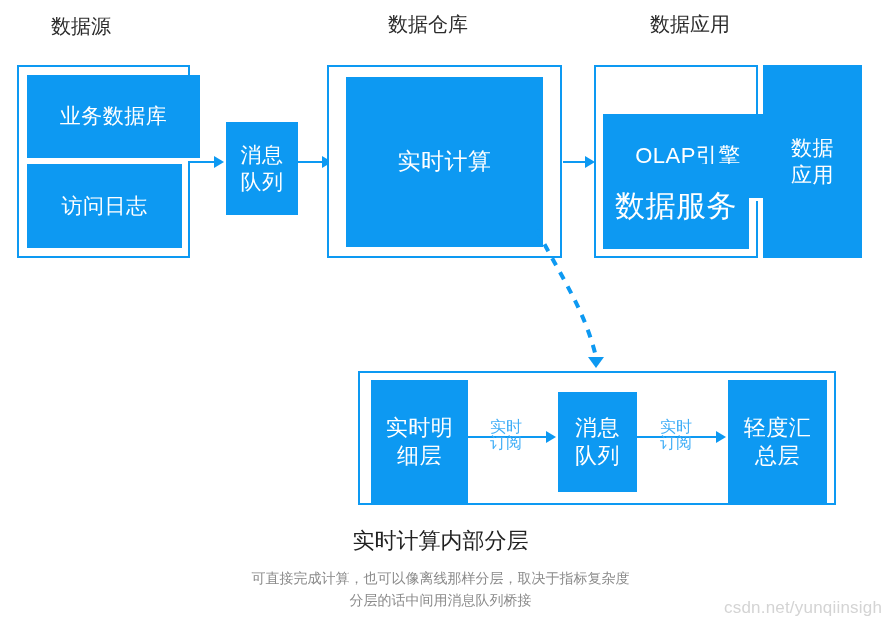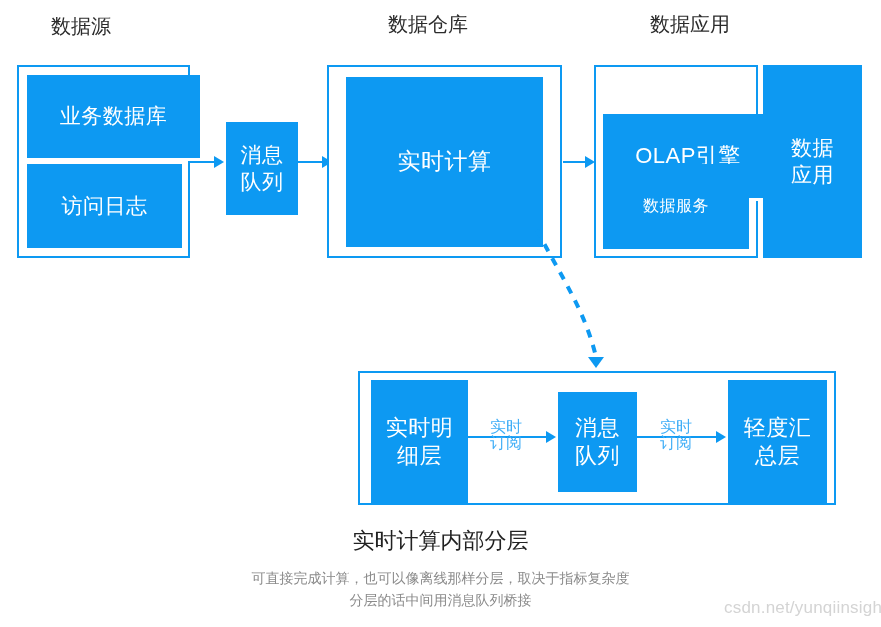--- a/index.html
+++ b/index.html
@@ -144,21 +144,21 @@
     </div>
   </div>
 
   <div class="hline" style="left:563px;top:161px;width:24px;"></div>
   <div class="arrowhead" style="left:585px;top:156px;"></div>
 
   <div class="panel" style="left:594px;top:65px;width:164px;height:193px;">
     <div class="bbox split-top" style="left:7px;top:7px;width:170px;height:87px;font-size:22px;margin-top:40px;">
       <span class="ln">OLAP引擎</span>
     </div>
-    <div class="bbox" style="left:7px;top:97px;width:146px;height:85px;font-size:16px;">
+    <div class="bbox" style="left:7px;top:97px;width:146px;height:85px;font-size:30px;">
       <span class="ln">数据服务</span>
     </div>
   </div>
 
   <div class="bbox" style="left:763px;top:65px;width:99px;height:193px;">
     <span class="ln">数据</span>
     <span class="ln">应用</span>
   </div>
 
   <svg class="dashed-layer" viewBox="0 0 881 627">

